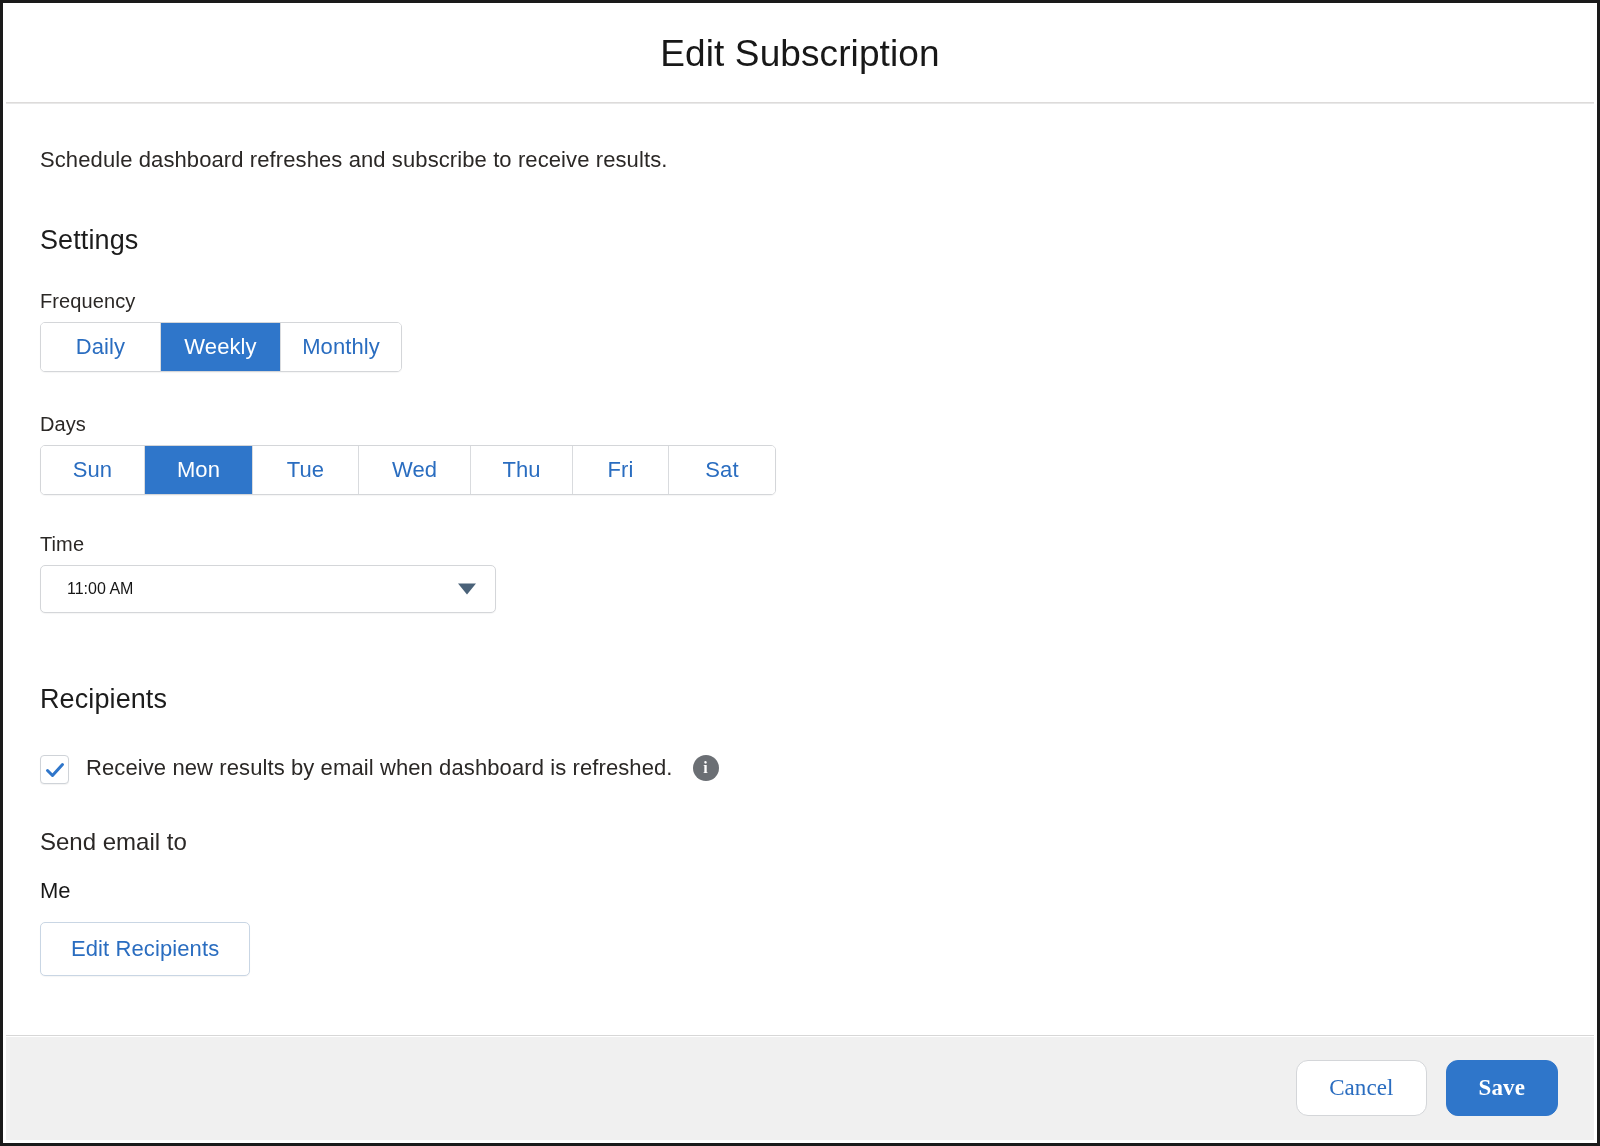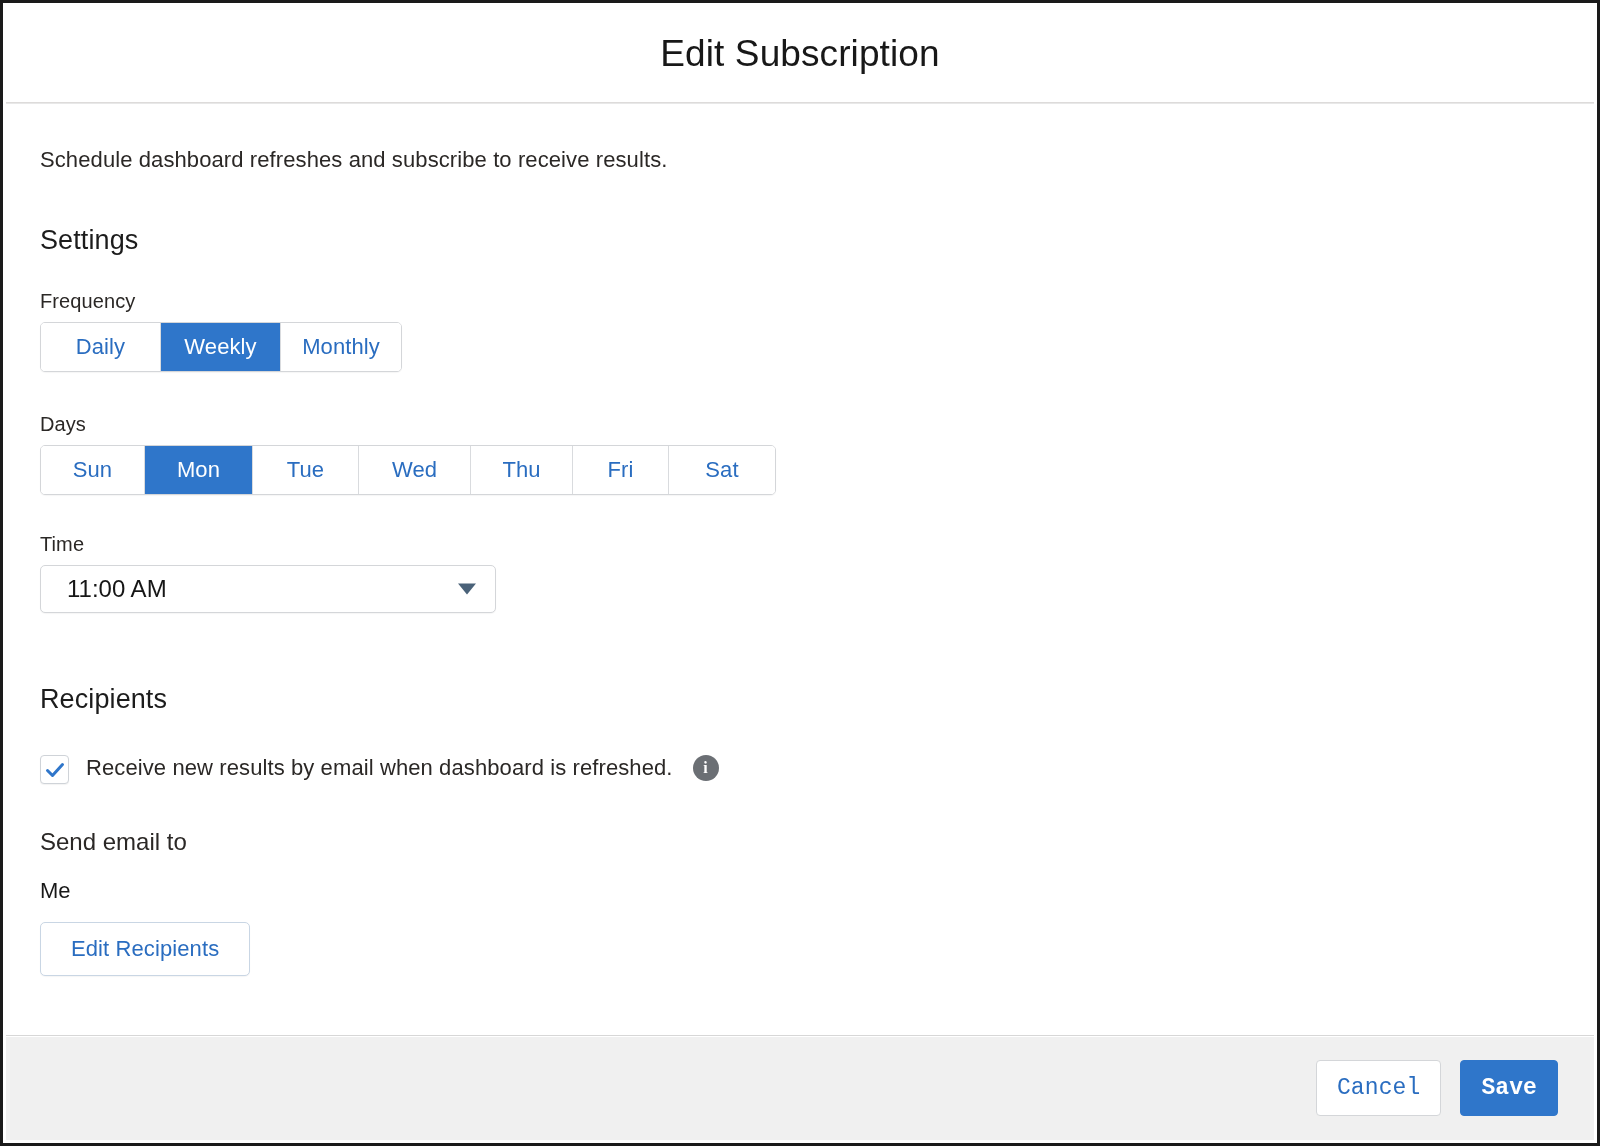--- a/index.html
+++ b/index.html
@@ -120,21 +120,21 @@
     margin-bottom: 0;
   }
   .select-box {
     width: 100%;
     height: 48px;
     box-sizing: border-box;
     border: 1px solid #d4d6d9;
     border-radius: 5px;
     background: #ffffff;
     font-family: inherit;
-    font-size: 24px;
+    font-size: 16px;
     color: #161616;
     padding: 0 44px 0 26px;
     line-height: 46px;
     text-align: left;
     cursor: pointer;
     box-shadow: 0 1px 1px rgba(0,0,0,0.04);
   }
   .select-caret {
     position: absolute;
     right: 20px;
@@ -225,25 +225,25 @@
     background: #f0f0f0;
     border-top: 1px solid #d7d7d7;
     box-shadow: inset 0 1px 0 #ffffff;
     display: flex;
     align-items: center;
     justify-content: flex-end;
     padding-right: 36px;
     gap: 19px;
   }
   .footer-btn {
-    font-family: Liberation Mono, monospace;
+    font-family: Liberation Serif, serif;
     font-size: 23px;
     height: 56px;
-    border-radius: 4px;
-    padding: 0 20px;
+    border-radius: 12px;
+    padding: 0 32px;
     cursor: pointer;
     letter-spacing: 0.1px;
   }
   .btn-neutral {
     background: #ffffff;
     border: 1px solid #d4d6d9;
     color: #2a6dc0;
   }
   .btn-brand {
     background: #2f76ca;

